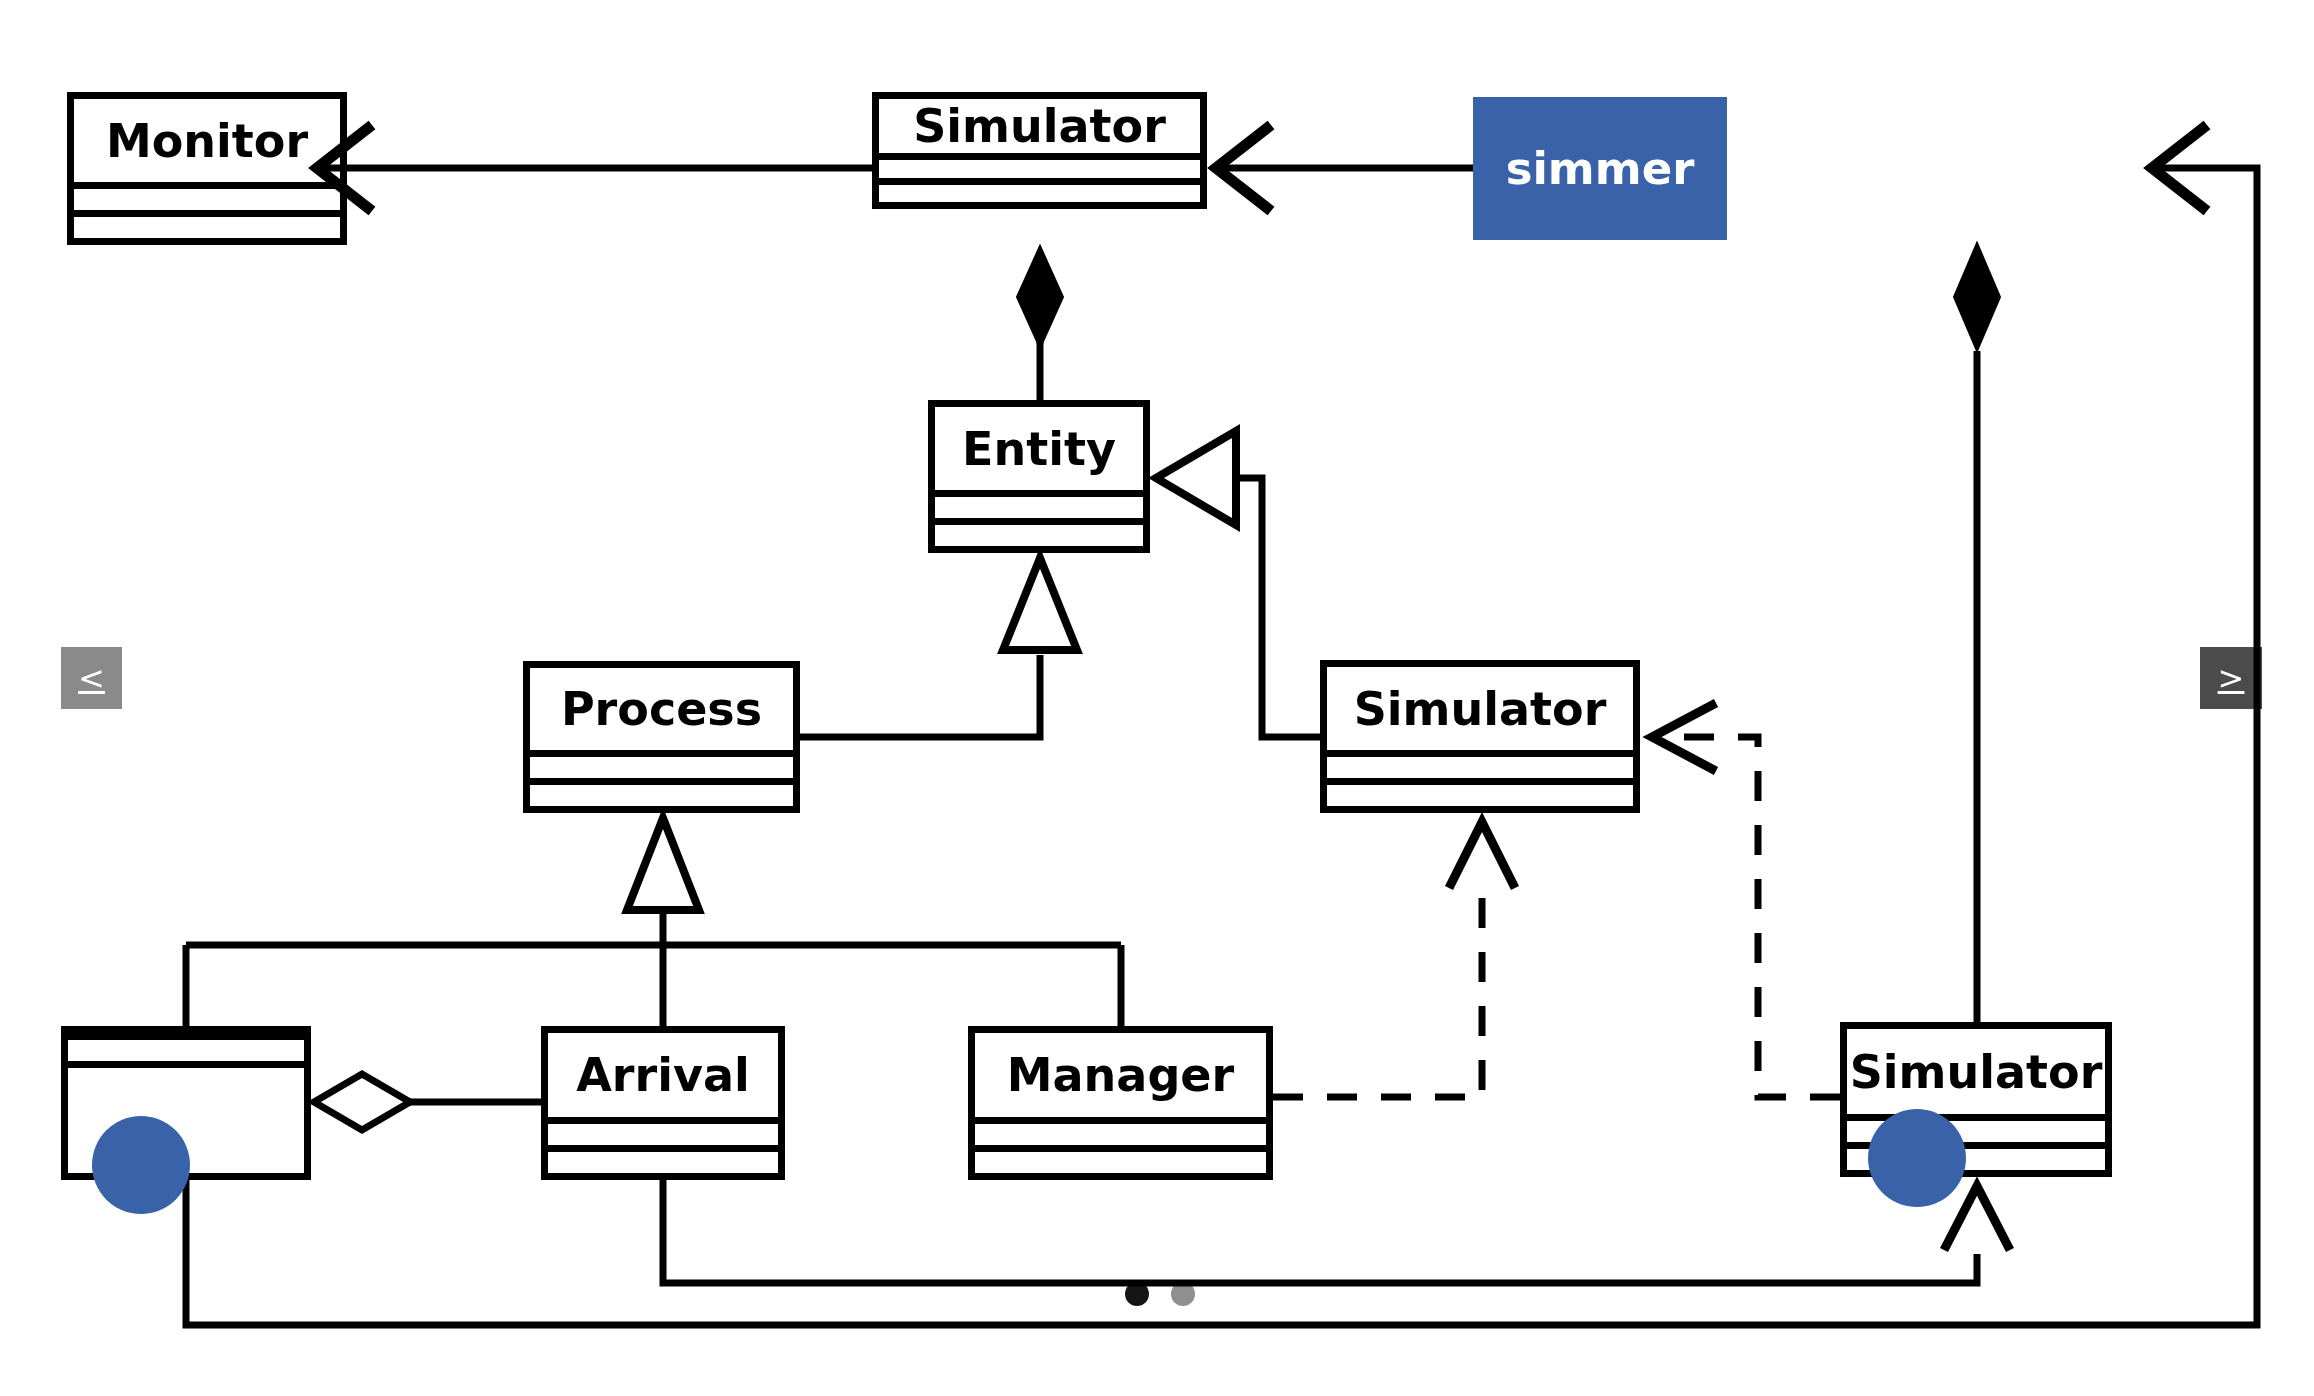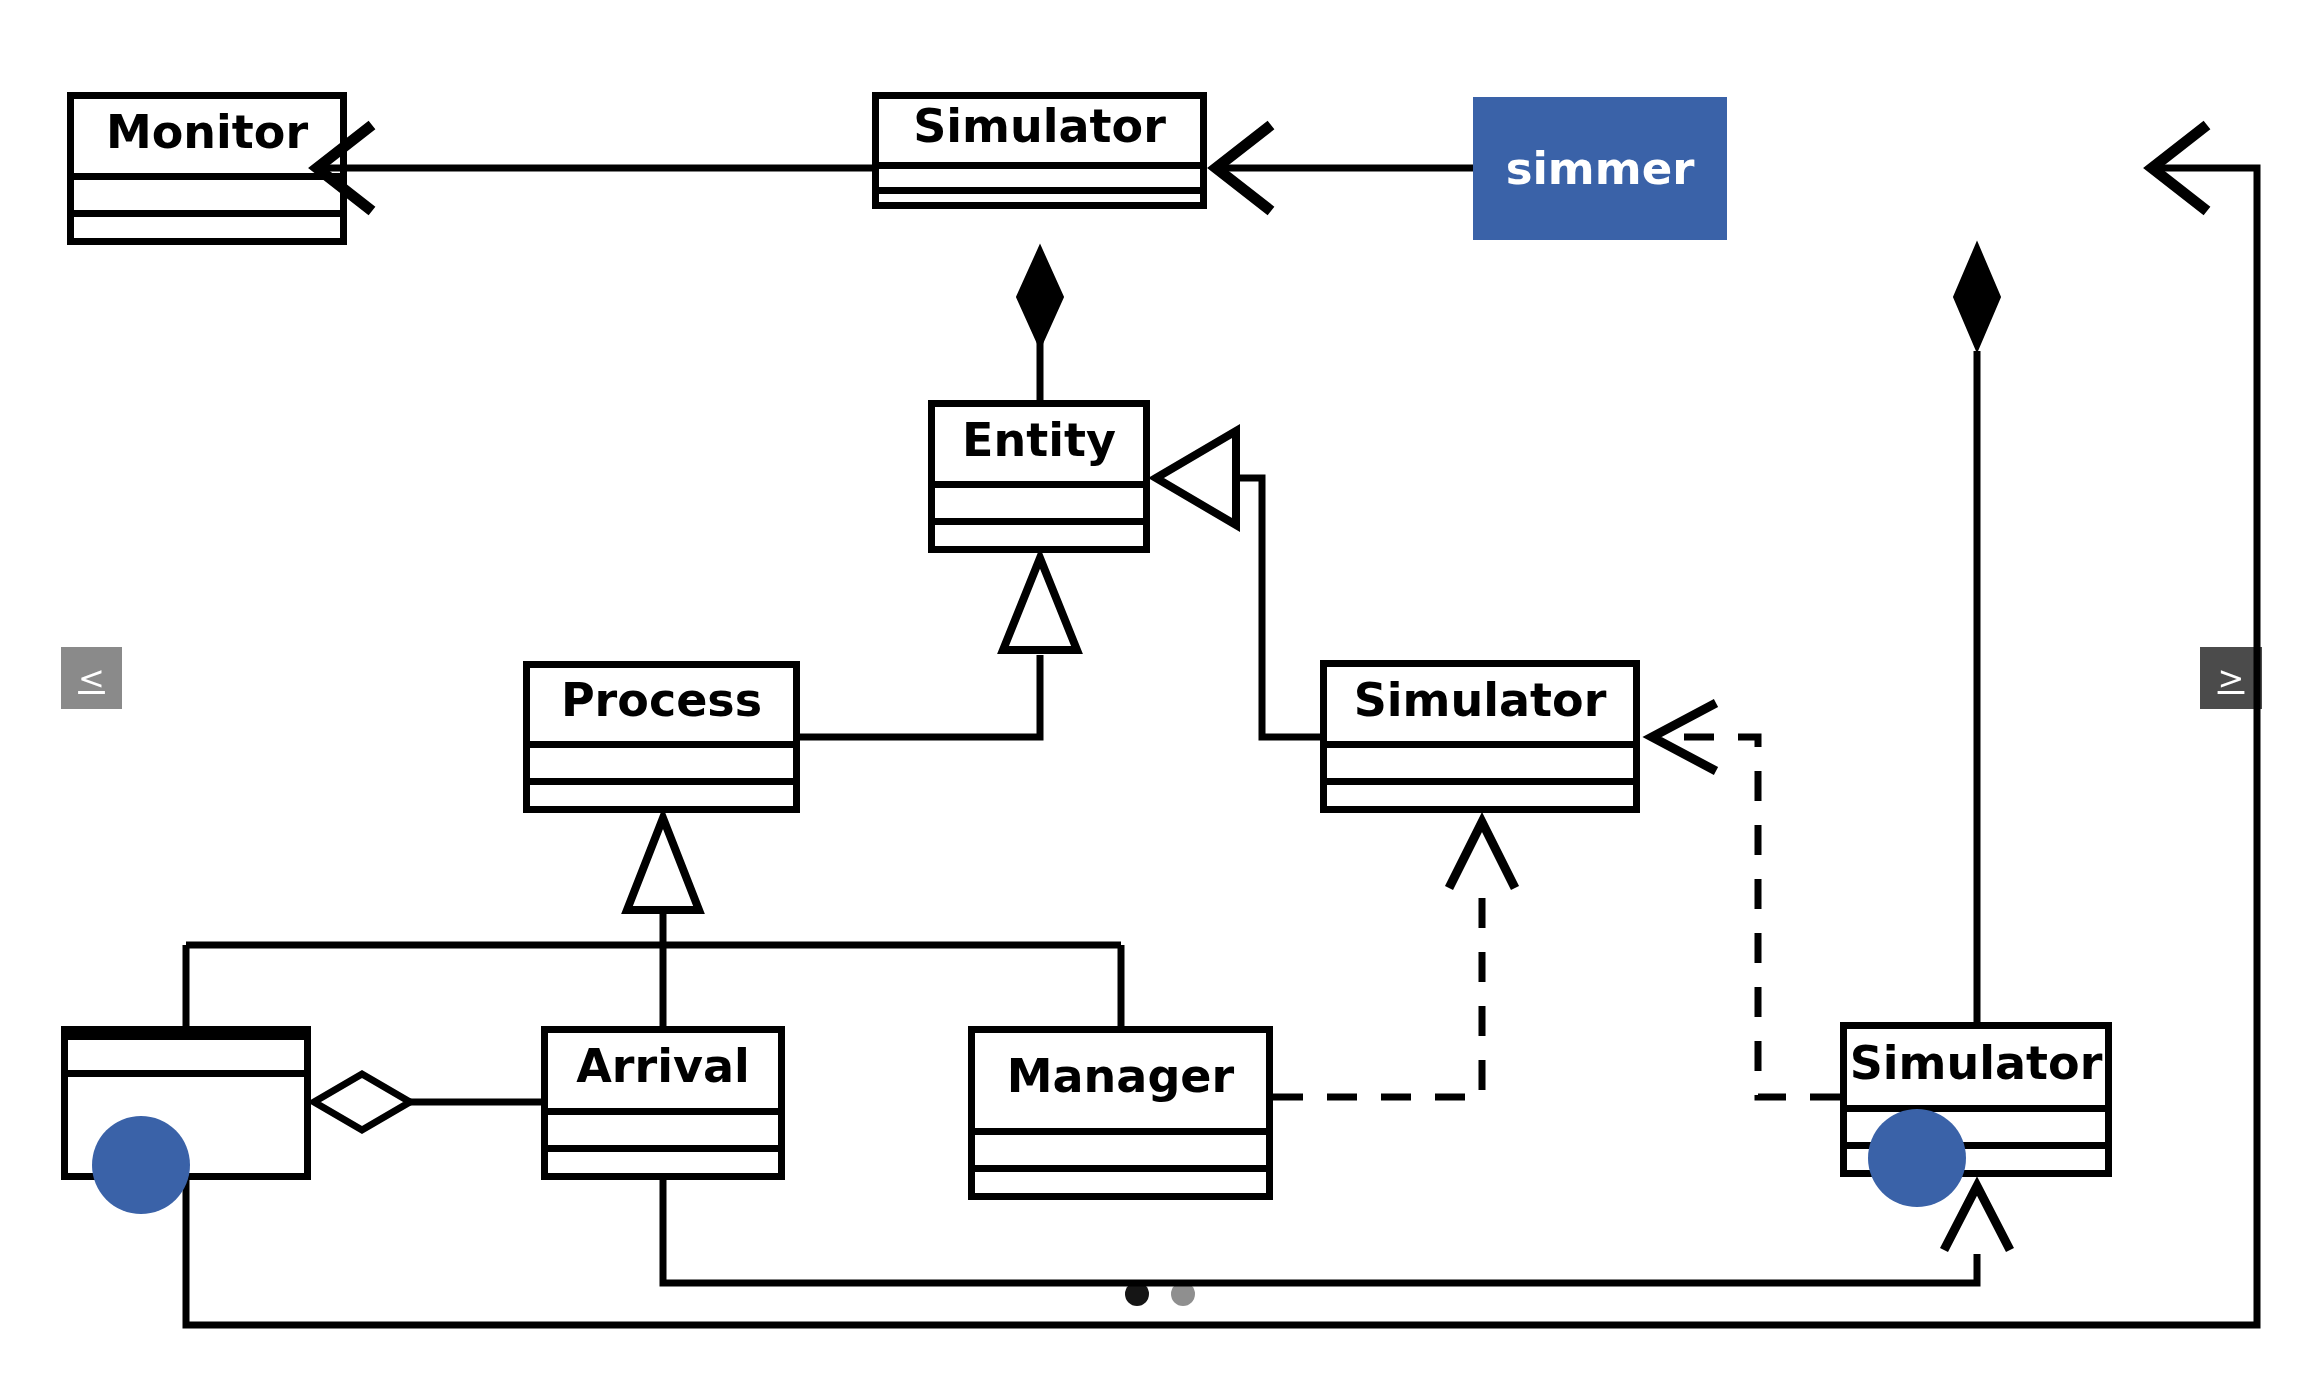--- a/index.html
+++ b/index.html
@@ -3,21 +3,21 @@
 <meta charset="utf-8">
 <style>
   html,body { margin:0; padding:0; background:#ffffff; }
   .stage {
     position:relative; width:2314px; height:1396px; background:#fff;
     overflow:hidden; font-family:"DejaVu Sans", sans-serif;
   }
   
   .uml-box {
     position:absolute; box-sizing:border-box; background:#fff;
-    border:7px solid #000; display:flex; flex-direction:column; z-index:2;gap:9px;
+    border:7px solid #000; display:flex; flex-direction:column; z-index:2;
   }
   .uml-title {
     flex:1; display:flex; align-items:center; justify-content:center;
     font-weight:bold; font-size:46px; color:#000; white-space:nowrap;
   }
   .uml-row { height:21px; border-top:7px solid #000; background:#fff; }
   
   .pkg-box { position:absolute; display:flex; flex-direction:row; z-index:2; }
   .pkg-title {
     flex:1; background:var(--accent_blue,#3a62a8); color:#fff;
@@ -93,21 +93,21 @@
     <div class="uml-row"></div>
     <div class="uml-row"></div>
   </div>
 
   <div class="uml-box" style="left:541px;top:1026px;width:244px;height:154px">
     <div class="uml-title">Arrival</div>
     <div class="uml-row"></div>
     <div class="uml-row"></div>
   </div>
 
-  <div class="uml-box" style="left:968px;top:1026px;width:305px;height:174px">
+  <div class="uml-box" style="left:968px;top:1026px;width:305px;height:154px">
     <div class="uml-title">Manager</div>
     <div class="uml-row"></div>
     <div class="uml-row"></div>
   </div>
 
   <div class="uml-box" style="left:1840px;top:1022px;width:272px;height:155px">
     <div class="uml-title">Simulator</div>
     <div class="uml-row"></div>
     <div class="uml-row"></div>
   </div>

